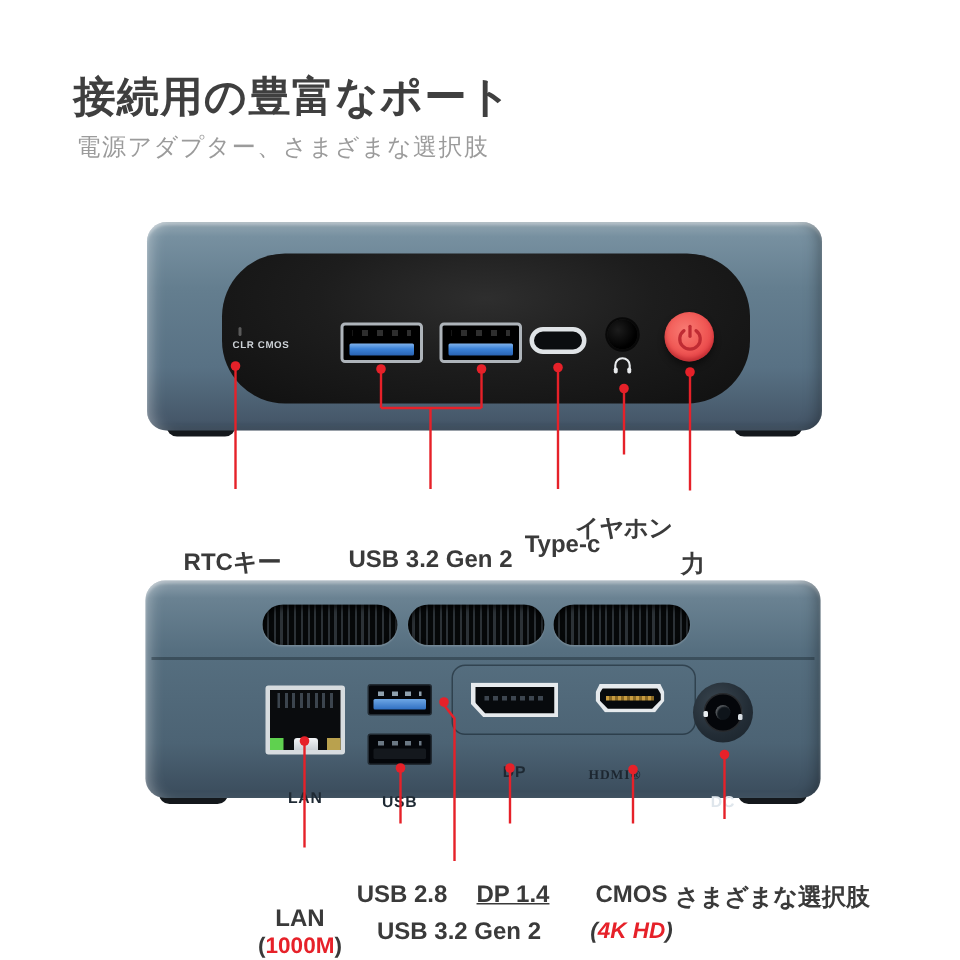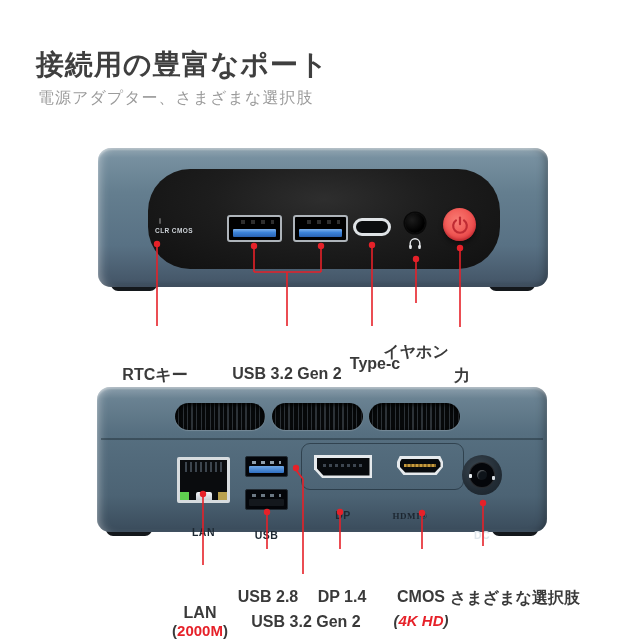--- a/index.html
+++ b/index.html
@@ -10,21 +10,21 @@
     --usb3-blue:#3b82d8;
     --title-gray:#3f3f3f;
     --subtitle-gray:#9b9b9b;
     --label-dark:#3a3a3a;
   }
   html,body{margin:0;padding:0;}
   body{
     width:640px;height:640px;position:relative;background:#ffffff;overflow:hidden;
     font-family:"Liberation Sans","DejaVu Sans",sans-serif;
   }
-  .abs{position:absolute;}
+  .abs{position:absolute;margin-left:13px;}
   
   .page-title{left:36px;top:46px;font-size:28px;font-weight:600;color:var(--title-gray);letter-spacing:1px;}
   .page-subtitle{left:38px;top:88px;font-size:16px;color:var(--subtitle-gray);letter-spacing:1px;}
   
   .device{position:absolute;}
   .device-body{
     position:absolute;inset:0;border-radius:13px;z-index:1;
     background:linear-gradient(180deg,#93a6b2 0%,#7790a0 7%,#647e8f 32%,#587184 70%,#46586a 95%,#3a4a5a 100%);
     box-shadow:inset 8px 0 10px -6px rgba(255,255,255,.40),
                inset -8px 0 10px -6px rgba(0,0,0,.35),
@@ -224,19 +224,19 @@
   </g>
 </svg>
 
 <div class="label" style="left:155px;top:329px;">RTCキー</div>
 <div class="label" style="left:287px;top:329px;">USB 3.2 Gen 2</div>
 <div class="label" style="left:375px;top:319px;">Type-c</div>
 <div class="label" style="left:416px;top:306px;">イヤホン</div>
 <div class="label" style="left:462px;top:330px;">力</div>
 
 <div class="label" style="left:200px;top:568px;">LAN</div>
-<div class="label note" style="left:200px;top:586px;"><span>(</span><span class="red">2000M</span><span>)</span></div>
+<div class="label note" style="left:200px;top:586px;"><span>(</span><span class="red">1000M</span><span>)</span></div>
 <div class="label" style="left:268px;top:552px;">USB 2.8</div>
 <div class="label" style="left:306px;top:577px;">USB 3.2 Gen 2</div>
-<div class="label" style="left:342px;top:552px;">DP 1.4</div>
+<div class="label" style="left:342px;top:552px;text-decoration:underline;">DP 1.4</div>
 <div class="label" style="left:421px;top:552px;">CMOS</div>
 <div class="label note" style="left:421px;top:576px;font-style:italic;"><span>(</span><span class="red">4K HD</span><span>)</span></div>
 <div class="label" style="left:515px;top:552px;">さまざまな選択肢</div>
 
 </body></html>

